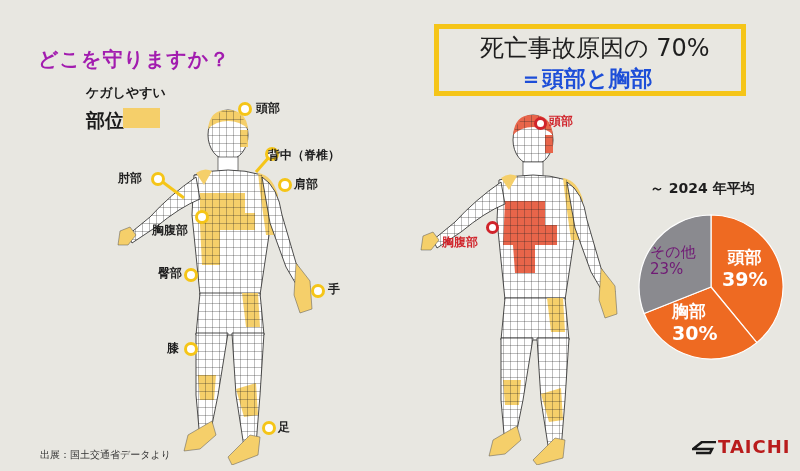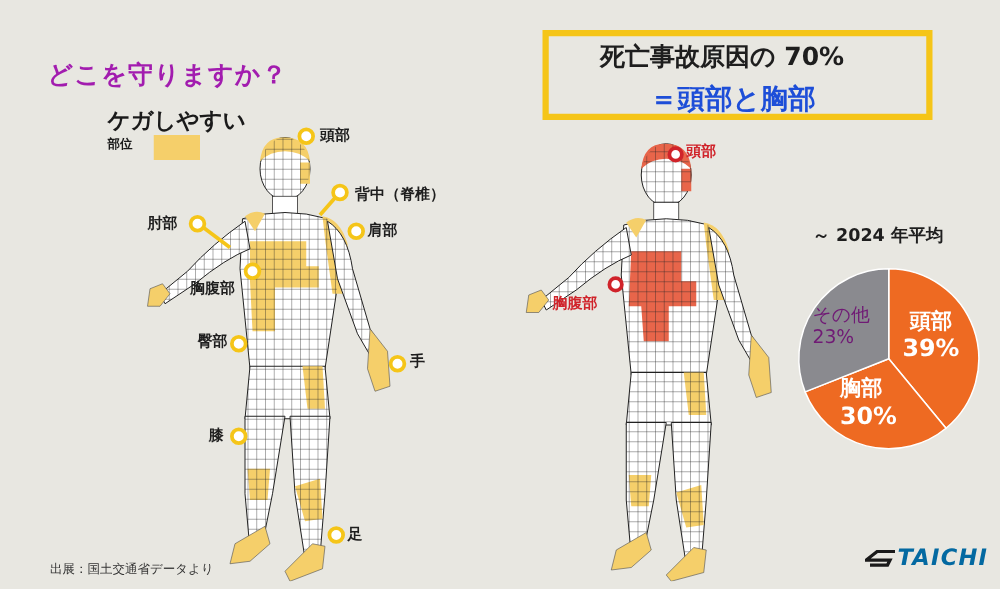--- a/index.html
+++ b/index.html
@@ -1,32 +1,32 @@
 <!DOCTYPE html>
 <html><head>
 <meta charset="utf-8">
 <style>
   html, body { margin:0; padding:0; }
   body { width:800px; height:471px; background:#e8e7e1; position:relative; overflow:hidden;
          font-family: "DejaVu Sans", "Liberation Sans", sans-serif; color:#1a1a1a; }
   .abs { position:absolute; }
   .title { left:38px; top:26px; font-size:20px; font-weight:bold; letter-spacing:1px; color:#a21caf;margin-top:20px; }
-  .legend-l1 { left:86px; top:84px; font-size:18px; font-weight:bold; }
-  .legend-l2 { left:86px; top:108px; font-size:10px; font-weight:bold; }
+  .legend-l1 { left:86px; top:84px; font-size:13px; font-weight:bold; }
+  .legend-l2 { left:86px; top:108px; font-size:19px; font-weight:bold; }
   .legend-swatch { left:123px; top:108px; width:37px; height:20px; background:#f5cf6a; }
   .callout-box { left:434px; top:24px; width:312px; height:72px; border:5px solid #f5c518; background:#e8e7e1; box-sizing:border-box; }
-  .callout-1 { left:480px; top:32px; font-size:20px; font-weight:bold; color:#1e1e1e; }
+  .callout-1 { left:480px; top:32px; font-size:24px; font-weight:normal; color:#1e1e1e; }
   .callout-2 { left:520px; top:64px; font-size:22px; font-weight:bold; color:#1d4ed8; }
   .lbl { font-size:12px; font-weight:bold; color:#1e1e1e; white-space:nowrap; }
   .lbl-red { font-size:12px; font-weight:bold; color:#d0232a; white-space:nowrap; }
   .pin { width:8px; height:8px; border:3px solid #f5c518; border-radius:50%; background:#fff; box-sizing:content-box; }
   .pin-red { width:7px; height:7px; border:3px solid #d0232a; border-radius:50%; background:#fff; box-sizing:content-box; }
   .pie-title { left:650px; top:180px; font-size:14px; font-weight:bold; color:#1e1e1e; }
   .source { left:40px; top:448px; font-size:10px; color:#333; }
-  .logo { left:692px; top:436px; font-size:18px; font-weight:bold; font-style:italic; letter-spacing:1px; color:#0369a1; }
+  .logo { left:692px; top:436px; font-size:18px; font-weight:bold; letter-spacing:1px; color:#b91c1c; }
 </style>
 </head>
 <body>
 
 <div class="abs title">どこを守りますか？</div>
 
 <div class="abs legend-l1">ケガしやすい</div>
 <div class="abs legend-l2">部位</div>
 <div class="abs legend-swatch"></div>
 
@@ -77,21 +77,21 @@
   <path d="M128 362 L150 340 L160 342 L158 360 L132 370 Z" fill="#f5cf6a" stroke="#555" stroke-width="0.5"></path>
 </svg>
 
 <div class="abs pin" style="left:238px;top:102px"></div>
 <div class="abs lbl" style="left:256px;top:100px">頭部</div>
 
 <svg class="abs" style="left:252px;top:152px" width="24" height="24">
     <line x1="18" y1="4" x2="4" y2="20" stroke="#f5c518" stroke-width="3"></line>
   </svg>
 <div class="abs pin" style="left:265px;top:147px"></div>
-<div class="abs lbl" style="left:284px;top:147px">背中（脊椎）</div>
+<div class="abs lbl" style="left:268px;top:147px">背中（脊椎）</div>
 
 <svg class="abs" style="left:158px;top:178px" width="30" height="24">
     <line x1="2" y1="2" x2="26" y2="20" stroke="#f5c518" stroke-width="3"></line>
   </svg>
 <div class="abs pin" style="left:151px;top:172px"></div>
 <div class="abs lbl" style="left:118px;top:170px">肘部</div>
 
 <div class="abs pin" style="left:278px;top:178px"></div>
 <div class="abs lbl" style="left:294px;top:176px">肩部</div>
 

